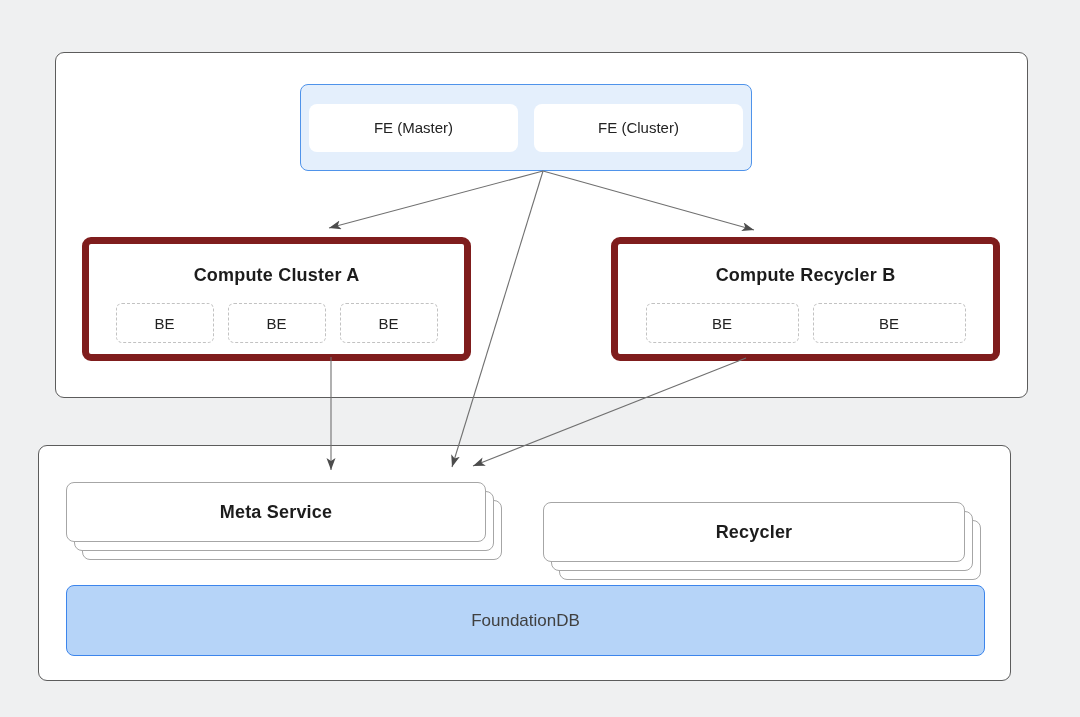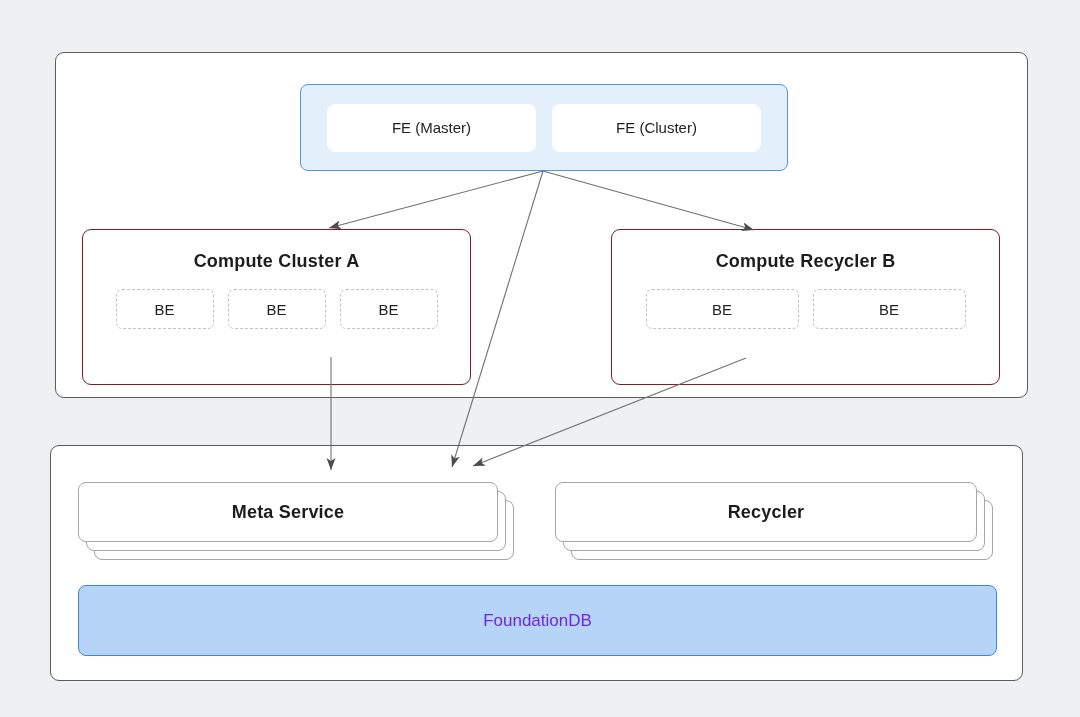--- a/index.html
+++ b/index.html
@@ -20,82 +20,82 @@
     color:#1c1c1c;
   }
   .canvas{position:relative;width:1080px;height:717px;overflow:hidden;}
 
   .container{
     position:absolute;background:#ffffff;
     border:1px solid var(--container-border);
     border-radius:9px;
   }
   .container.top{left:55px;top:52px;width:973px;height:346px;}
-  .container.bottom{left:50px;top:445px;width:973px;height:236px;}
+  .container.bottom{left:38px;top:445px;width:973px;height:236px;}
 
   
   .fe-group{
-    position:absolute;left:244px;top:31px;width:488px;height:87px;
+    position:absolute;left:244px;top:31px;width:452px;height:87px;
     background:var(--fe-group-bg);
     border:1px solid var(--fe-group-border);
     border-radius:8px;
     display:flex;align-items:center;justify-content:center;gap:16px;
   }
   .fe-node{
     width:209px;height:48px;background:#ffffff;border-radius:8px;
     display:flex;align-items:center;justify-content:center;
     font-size:15px;color:#222;
   }
 
   
   .cluster{
-    position:absolute;top:176px;width:389px;height:156px;
-    background:#ffffff;border:1px solid #7f1d1d;border-radius:9px;
+    position:absolute;top:184px;width:389px;height:124px;
+    background:#ffffff;border:7px solid #7f1d1d;border-radius:9px;
   }
   .cluster-a{left:26px;}
   .cluster-b{left:555px;}
   .cluster-title{
     margin-top:21px;text-align:center;
     font-size:18px;font-weight:600;letter-spacing:.2px;
   }
   .be-row{display:flex;justify-content:center;gap:14px;margin-top:17px;}
   .be-node{
     height:40px;background:#ffffff;
     border:1px dashed #c2c2c2;border-radius:6px;
     display:flex;align-items:center;justify-content:center;
     font-size:15px;color:#222;
   }
   .cluster-a .be-node{width:98px;}
   .cluster-b .be-node{width:153px;}
 
   
   .stack{position:absolute;top:36px;}
   .stack.meta{left:27px;width:420px;height:60px;}
-  .stack.recycler{left:504px;width:422px;height:60px;}
+  .stack.recycler{left:504px;width:422px;height:60px;margin-top:20px;}
   .stack .layer{
     position:absolute;left:0;top:0;width:100%;height:100%;
     background:#ffffff;border:1px solid #a6a6a6;border-radius:8px;
   }
   .stack .layer.l2{transform:translate(8px,9px);}
   .stack .layer.l3{transform:translate(16px,18px);}
   .stack .card{
     position:absolute;left:0;top:0;width:100%;height:100%;
     background:#ffffff;border:1px solid #a6a6a6;border-radius:8px;
     display:flex;align-items:center;justify-content:center;
     font-size:18px;font-weight:600;letter-spacing:.2px;
   }
 
   
   .fdb{
     position:absolute;left:27px;top:139px;width:919px;height:71px;
     background:var(--fdb-bg);
     border:1px solid var(--fdb-border);
     border-radius:8px;
     display:flex;align-items:center;justify-content:center;
-    font-size:17px;color:#6d28d9;
+    font-size:17px;color:#404040;
   }
 
   
   svg.arrows{
     position:absolute;left:0;top:0;width:1080px;height:717px;
     pointer-events:none;z-index:5;
   }
   svg.arrows line{stroke:var(--arrow);stroke-width:1.1;}
 </style>
 </head>

